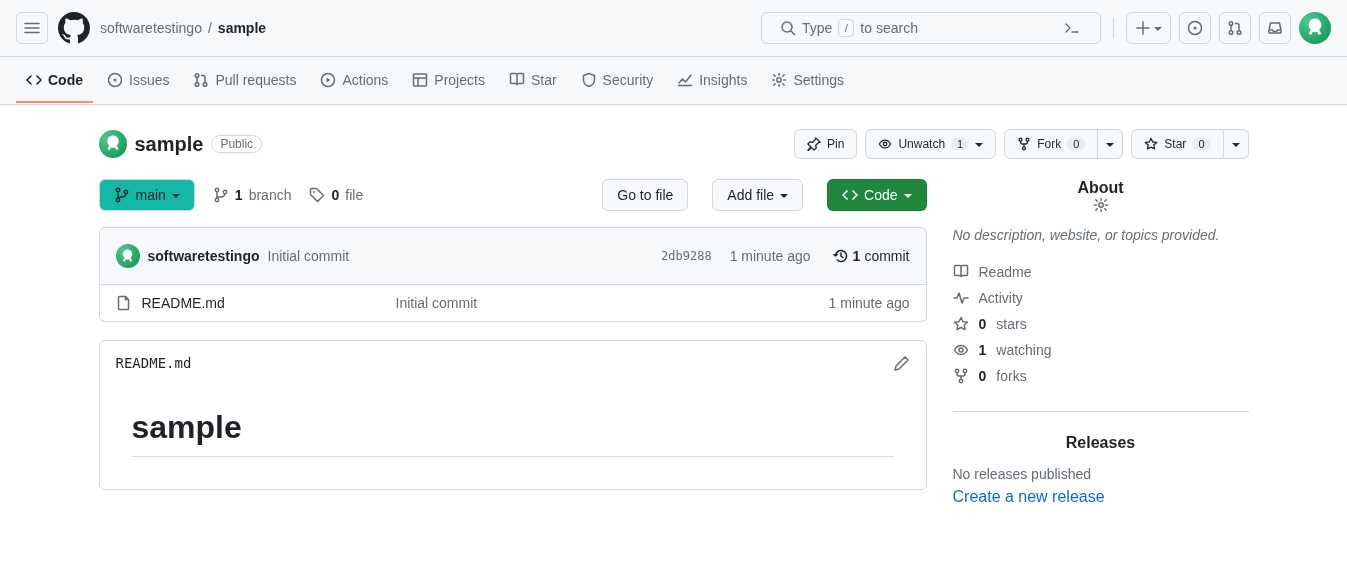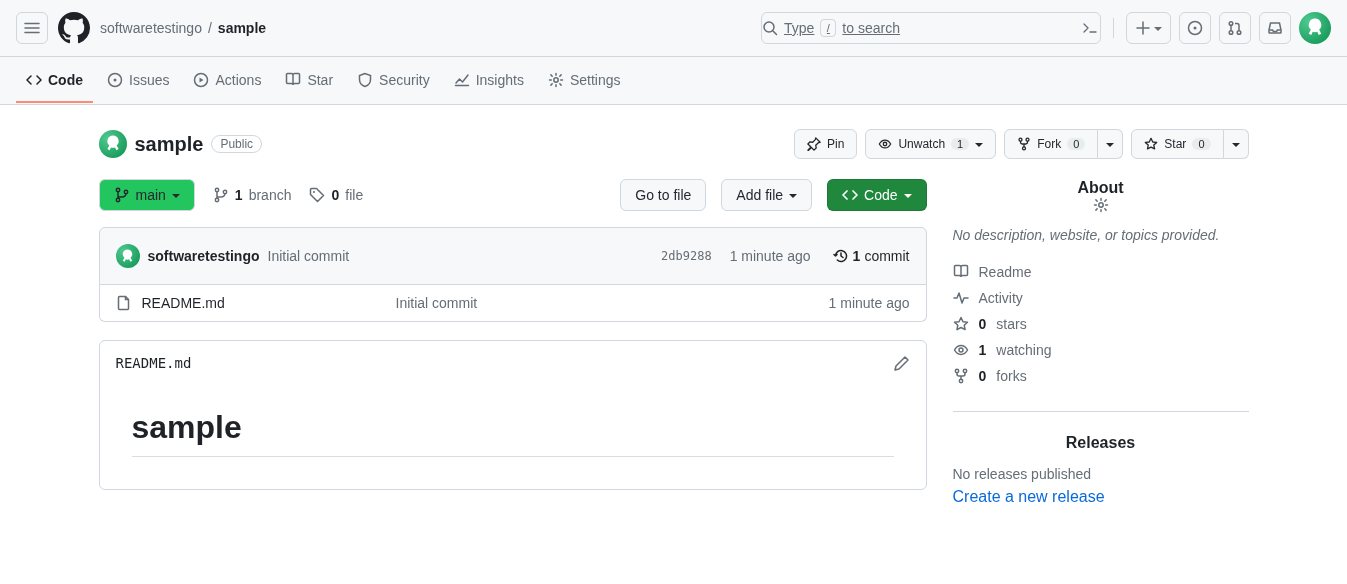--- a/index.html
+++ b/index.html
@@ -22,22 +22,22 @@
   color: #1f2328; cursor: pointer;
 }
 .breadcrumb { display: flex; align-items: center; gap: 6px; font-size: 14px; }
 .breadcrumb a { color: #656d76; cursor: pointer; }
 .breadcrumb .sep { color: #656d76; }
 .breadcrumb .current { color: #1f2328; font-weight: 600; }
 
 .header-right { display: flex; align-items: center; gap: 8px; }
 .search-box {
   display: flex; align-items: center; gap: 6px; width: 340px; height: 32px;
-  padding: 0 0; border: 1px solid #d0d7de; border-radius: 6px;
-  background: transparent; color: #656d76; cursor: text; text-decoration: underline;
+  padding: 0 18px; border: 1px solid #d0d7de; border-radius: 6px;
+  background: transparent; color: #656d76; cursor: text;
 }
 .search-box .kbd {
   display: inline-flex; align-items: center; justify-content: center;
   height: 18px; min-width: 16px; padding: 0 3px; border: 1px solid #d0d7de; border-radius: 4px;
   font-size: 11px; color: #656d76;
 }
 .search-box .hint { flex: 1; }
 .cmdk { color: #656d76; }
 .vdiv { width: 1px; height: 20px; background: #d0d7de; margin: 0 4px; }
 .add-btn {
@@ -91,26 +91,26 @@
   background: #f6f8fa; color: #24292f; border: 1px solid #d0d7de; border-radius: 6px;
   display: inline-flex; align-items: center; gap: 6px; cursor: pointer;
 }
 
 .layout { display: grid; grid-template-columns: 1fr 296px; gap: 26px; }
 
 .file-nav { display: flex; align-items: center; justify-content: space-between; margin-bottom: 16px; }
 .file-nav-left { display: flex; align-items: center; gap: 18px; }
 .branch-btn {
   height: 32px; padding: 0 14px; font-size: 14px; font-weight: 500;
-  background: #22c55e; border: 1px solid #d0d7de; border-radius: 6px;
+  background: #14b8a6; border: 1px solid #d0d7de; border-radius: 6px;
   display: inline-flex; align-items: center; gap: 6px; color: #24292f; cursor: pointer;
 }
 .meta-link { display: inline-flex; align-items: center; gap: 6px; color: #656d76; cursor: pointer; }
 .meta-link strong { color: #1f2328; font-weight: 600; }
-.file-nav-right { display: flex; align-items: center; gap: 15px; border-radius: 9px; }
+.file-nav-right { display: flex; align-items: center; gap: 24px; border-radius: 9px; }
 
 .commit-box {
   border: 1px solid #d0d7de; border-radius: 6px 6px 0 0; background: #f6f8fa;
   padding: 16px; display: flex; align-items: center; gap: 8px;
 }
 .commit-user { font-weight: 600; }
 .commit-msg { color: #656d76; flex: 1; }
 .sha { font-family: ui-monospace, monospace; font-size: 12px; color: #656d76; }
 .ago { color: #656d76; margin-left: 10px; }
 .commits-link { display: inline-flex; align-items: center; gap: 4px; margin-left: 14px; cursor: pointer; }
@@ -229,24 +229,40 @@
   </a>
   <a class="nav-tab">
     <svg width="16" height="16" viewBox="0 0 16 16" fill="none" stroke="currentColor" stroke-width="1.5">
         <circle cx="8" cy="8" r="6.5"></circle>
         <circle cx="8" cy="8" r="1.5" fill="currentColor" stroke="none"></circle>
       </svg>
     <span>Issues</span>
   </a>
   <a class="nav-tab">
     <svg width="16" height="16" viewBox="0 0 16 16" fill="none" stroke="currentColor" stroke-width="1.5">
+        <circle cx="4" cy="3.5" r="1.8"></circle>
+        <circle cx="4" cy="12.5" r="1.8"></circle>
+        <circle cx="12" cy="12.5" r="1.8"></circle>
+        <path d="M4 5.3v5.4M8 3.5h2a2 2 0 012 2v5.2"></path>
+      </svg>
+    <span>Pull requests</span>
+  </a>
+  <a class="nav-tab">
+    <svg width="16" height="16" viewBox="0 0 16 16" fill="none" stroke="currentColor" stroke-width="1.5">
         <circle cx="8" cy="8" r="6.5"></circle>
         <path d="m6.5 5.5 4 2.5-4 2.5z" fill="currentColor" stroke="none"></path>
       </svg>
     <span>Actions</span>
+  </a>
+  <a class="nav-tab">
+    <svg width="16" height="16" viewBox="0 0 16 16" fill="none" stroke="currentColor" stroke-width="1.5">
+        <rect x="1.5" y="2" width="13" height="12" rx="1"></rect>
+        <path d="M1.5 6h13M6 6v8"></path>
+      </svg>
+    <span>Projects</span>
   </a>
   <a class="nav-tab">
     <svg width="16" height="16" viewBox="0 0 16 16" fill="none" stroke="currentColor" stroke-width="1.5">
         <path d="M1.5 2.5A1 1 0 012.5 1.5h4A1.5 1.5 0 018 3v10a1.5 1.5 0 00-1.5-1.5h-4a1 1 0 01-1-1v-8zM14.5 2.5a1 1 0 00-1-1h-4A1.5 1.5 0 008 3v10a1.5 1.5 0 011.5-1.5h4a1 1 0 001-1v-8z"></path>
       </svg>
     <span>Star</span>
   </a>
   <a class="nav-tab">
     <svg width="16" height="16" viewBox="0 0 16 16" fill="none" stroke="currentColor" stroke-width="1.5">
         <path d="M8 1.5 2.5 3.5v4c0 4 2.5 6 5.5 7 3-1 5.5-3 5.5-7v-4L8 1.5z"></path>

